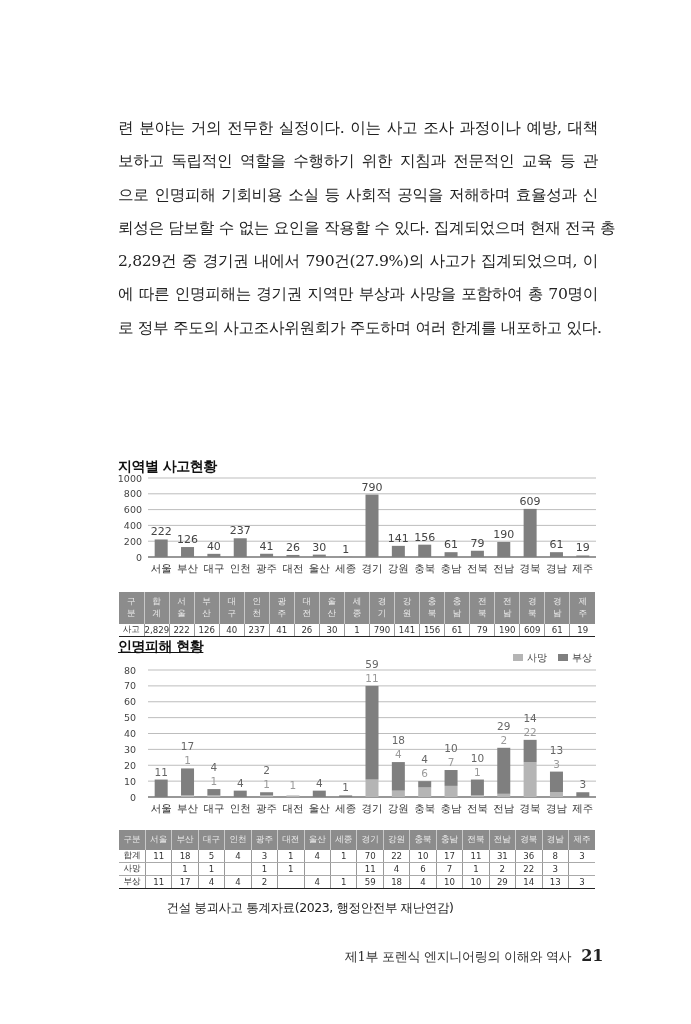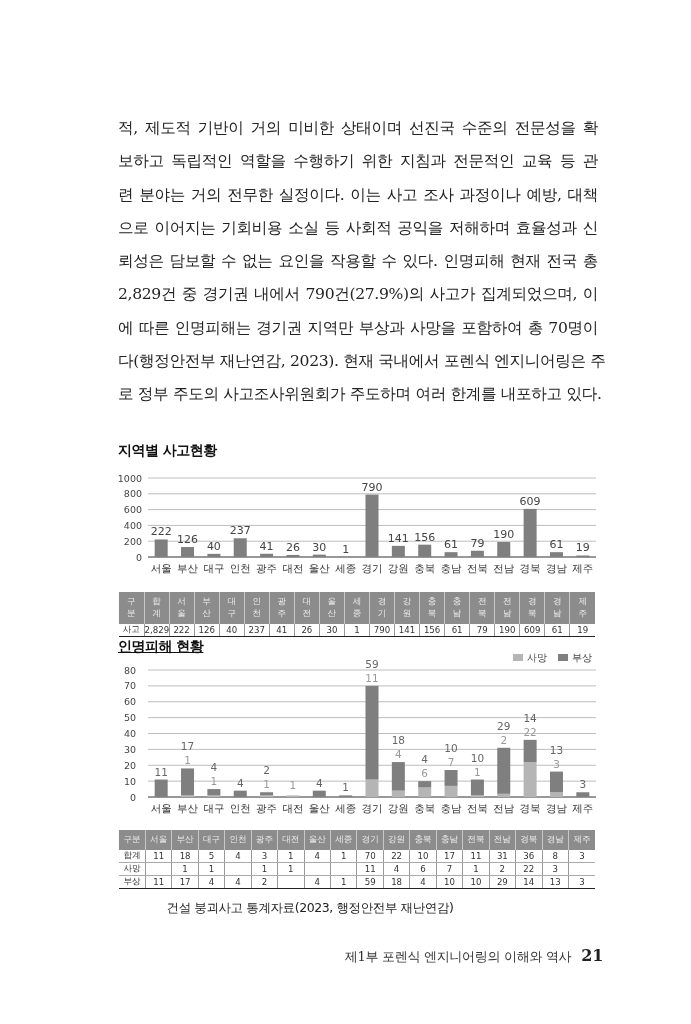--- a/index.html
+++ b/index.html
@@ -46,32 +46,30 @@
   .footer {
     position: absolute; right: 88px; top: 946px; font-family: "DejaVu Serif", "Liberation Serif", serif;
     font-size: 13px; color: #333; letter-spacing: -0.3px;
   }
   .footer .page-num { font-size: 16px; font-weight: bold; margin-left: 10px; color: #222; }
 </style>
 </head>
 <body>
 
 <div class="body-text">
-  <span class="line">적, 제도적 기반이 거의 미비한 상태이며 선진국 수준의 전문성을 확</span>
+  <span class="line">련 분야는 거의 전무한 실정이다. 이는 사고 조사 과정이나 예방, 대책</span>
   <span class="line">보하고 독립적인 역할을 수행하기 위한 지침과 전문적인 교육 등 관</span>
-  <span class="line">련 분야는 거의 전무한 실정이다. 이는 사고 조사 과정이나 예방, 대책</span>
-  <span class="line">으로 이어지는 기회비용 소실 등 사회적 공익을 저해하며 효율성과 신</span>
-  <span class="line">뢰성은 담보할 수 없는 요인을 작용할 수 있다. 인명피해 현재 전국 총</span>
+  <span class="line">으로 인명피해 기회비용 소실 등 사회적 공익을 저해하며 효율성과 신</span>
+  <span class="line">뢰성은 담보할 수 없는 요인을 작용할 수 있다. 집계되었으며 현재 전국 총</span>
   <span class="line">2,829건 중 경기권 내에서 790건(27.9%)의 사고가 집계되었으며, 이</span>
   <span class="line">에 따른 인명피해는 경기권 지역만 부상과 사망을 포함하여 총 70명이</span>
-  <span class="line">다(행정안전부 재난연감, 2023). 현재 국내에서 포렌식 엔지니어링은 주</span>
   <span class="line">로 정부 주도의 사고조사위원회가 주도하며 여러 한계를 내포하고 있다.</span>
 </div>
 
-<div class="chart-title" style="top:442px;">지역별 사고현황</div>
+<div class="chart-title" style="top:458px;">지역별 사고현황</div>
 
 <div class="chart" id="chart1" style="top:470px;">
   <svg id="chart1-svg" width="480" height="112">
       <line x1="30" x2="478" y1="87" y2="87" stroke="#333" stroke-width="1.2"></line>
       <text x="24" y="90.5" text-anchor="end" font-size="9.5" fill="#444">0</text>
       <line x1="30" x2="478" y1="71.2" y2="71.2" stroke="#bdbdbd" stroke-width="1"></line>
       <text x="24" y="74.7" text-anchor="end" font-size="9.5" fill="#444">200</text>
       <line x1="30" x2="478" y1="55.4" y2="55.4" stroke="#bdbdbd" stroke-width="1"></line>
       <text x="24" y="58.9" text-anchor="end" font-size="9.5" fill="#444">400</text>
       <line x1="30" x2="478" y1="39.6" y2="39.6" stroke="#bdbdbd" stroke-width="1"></line>

